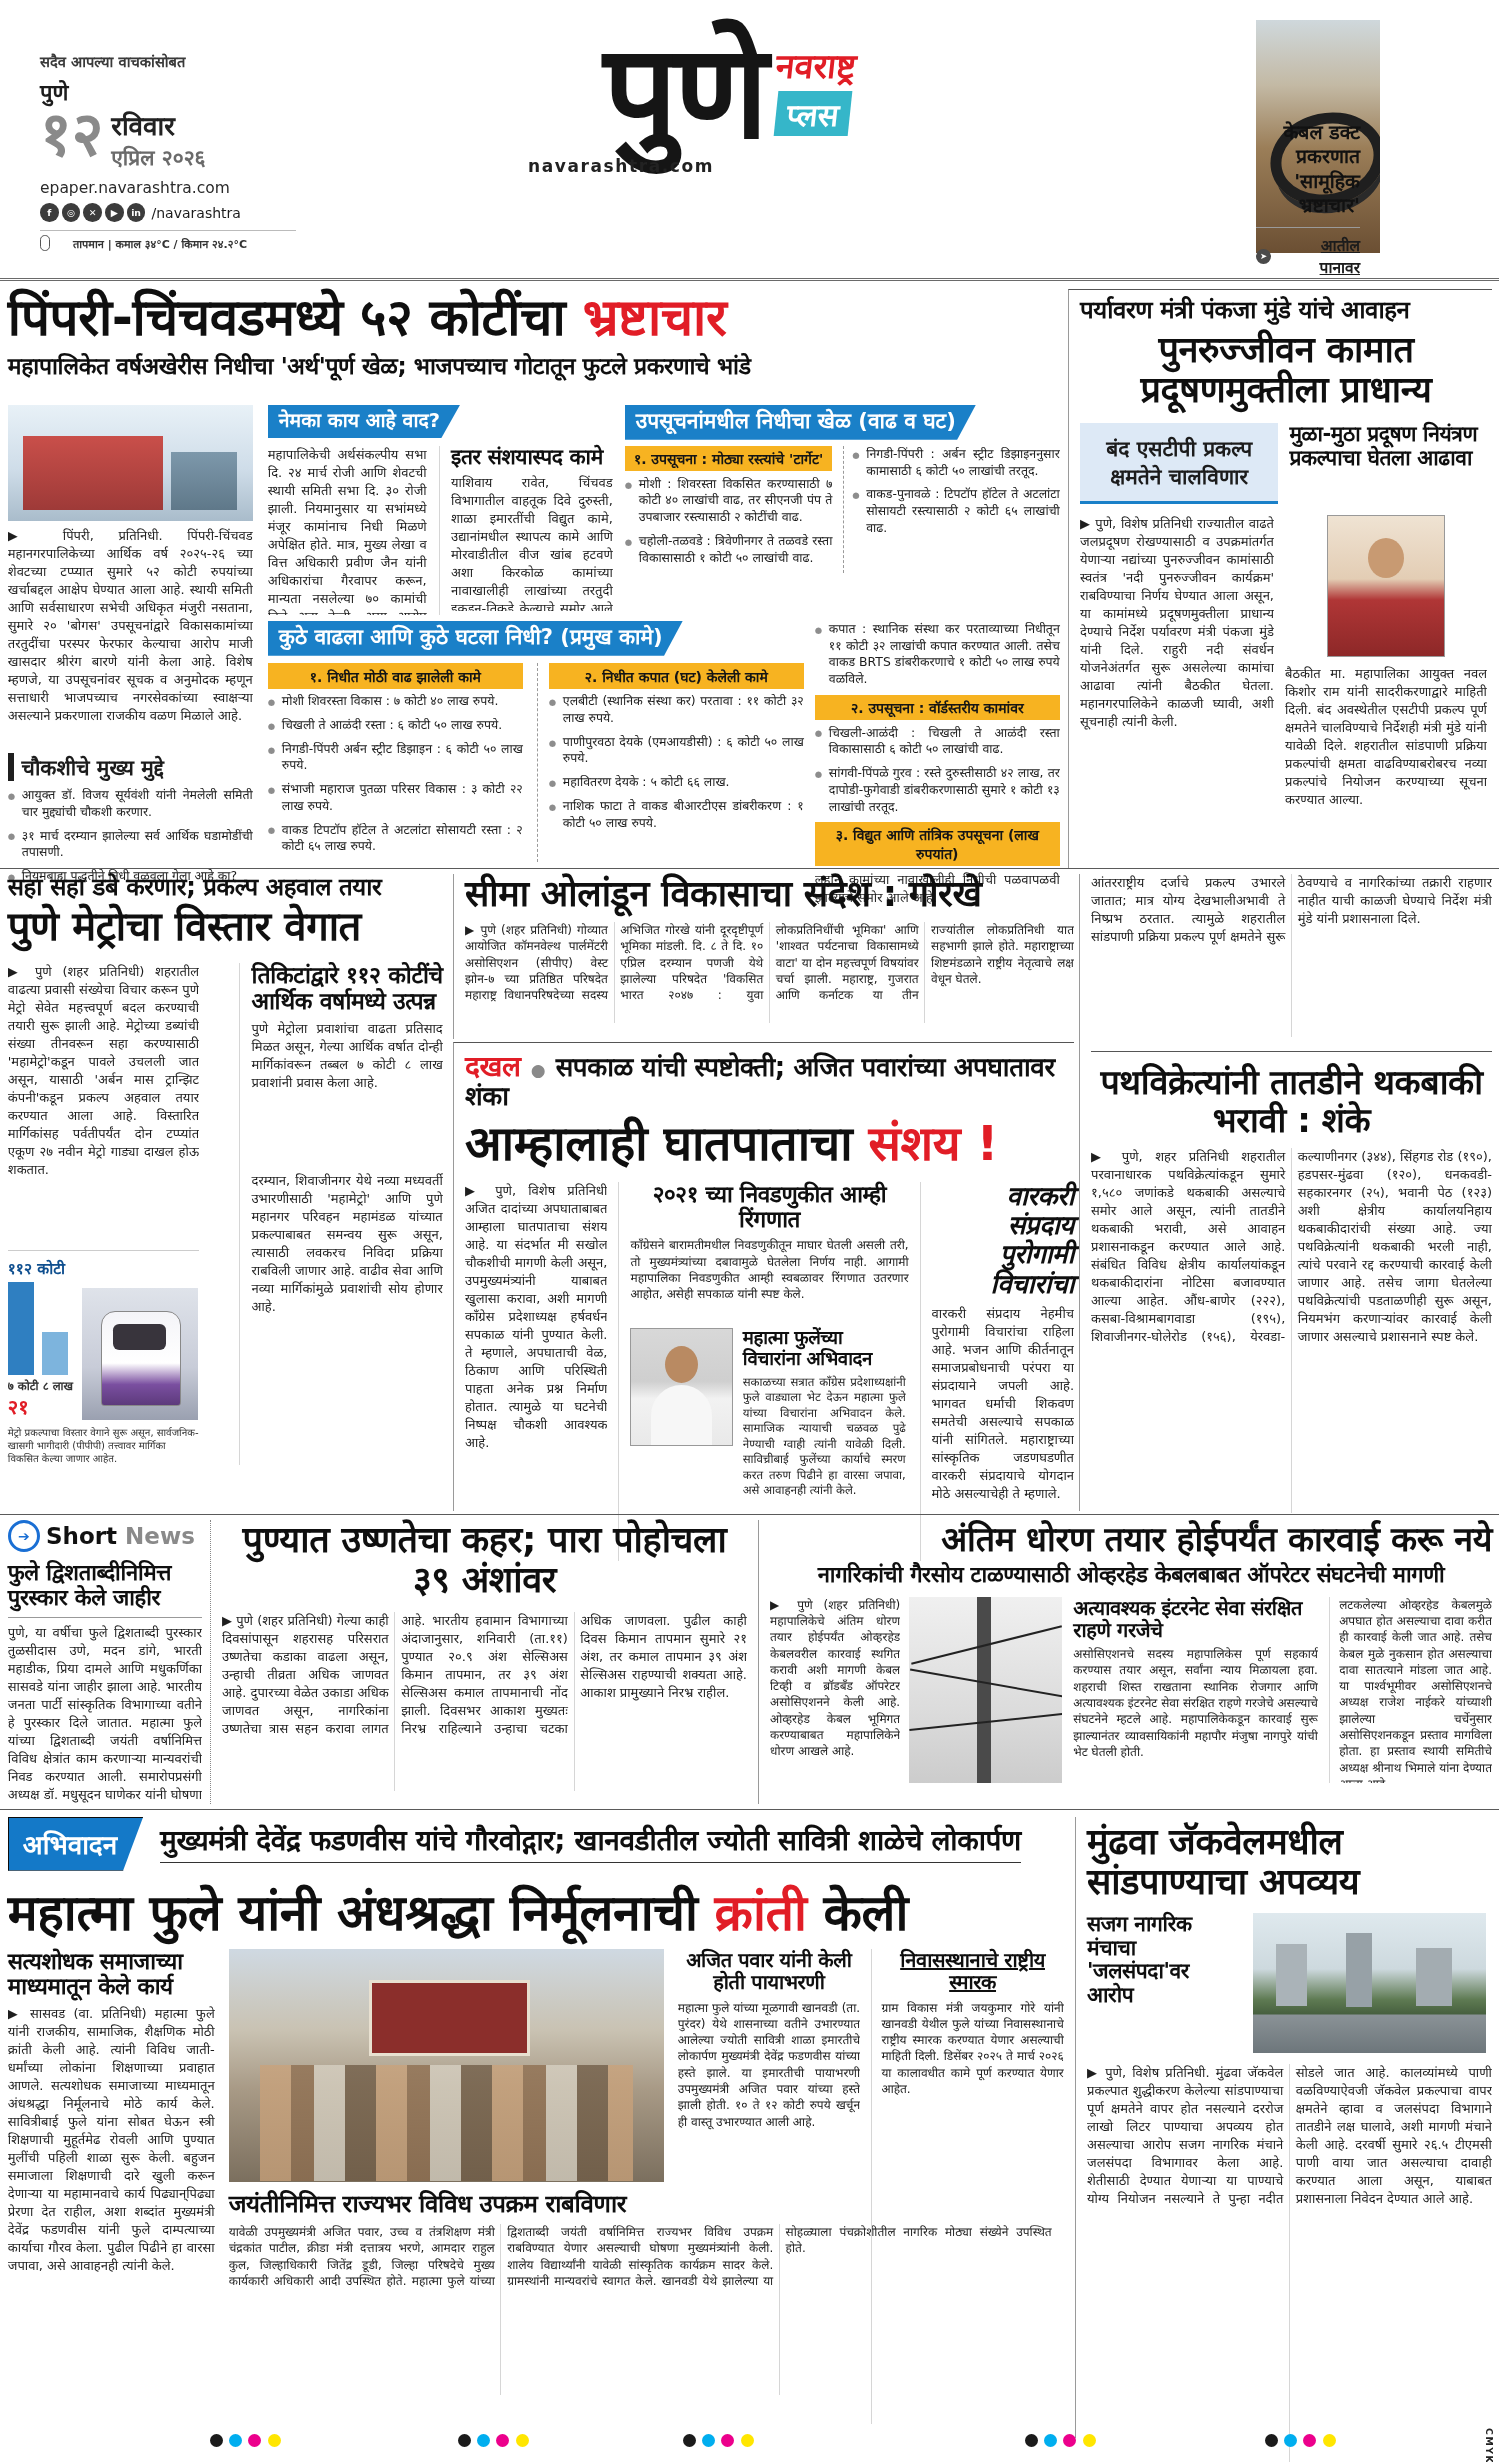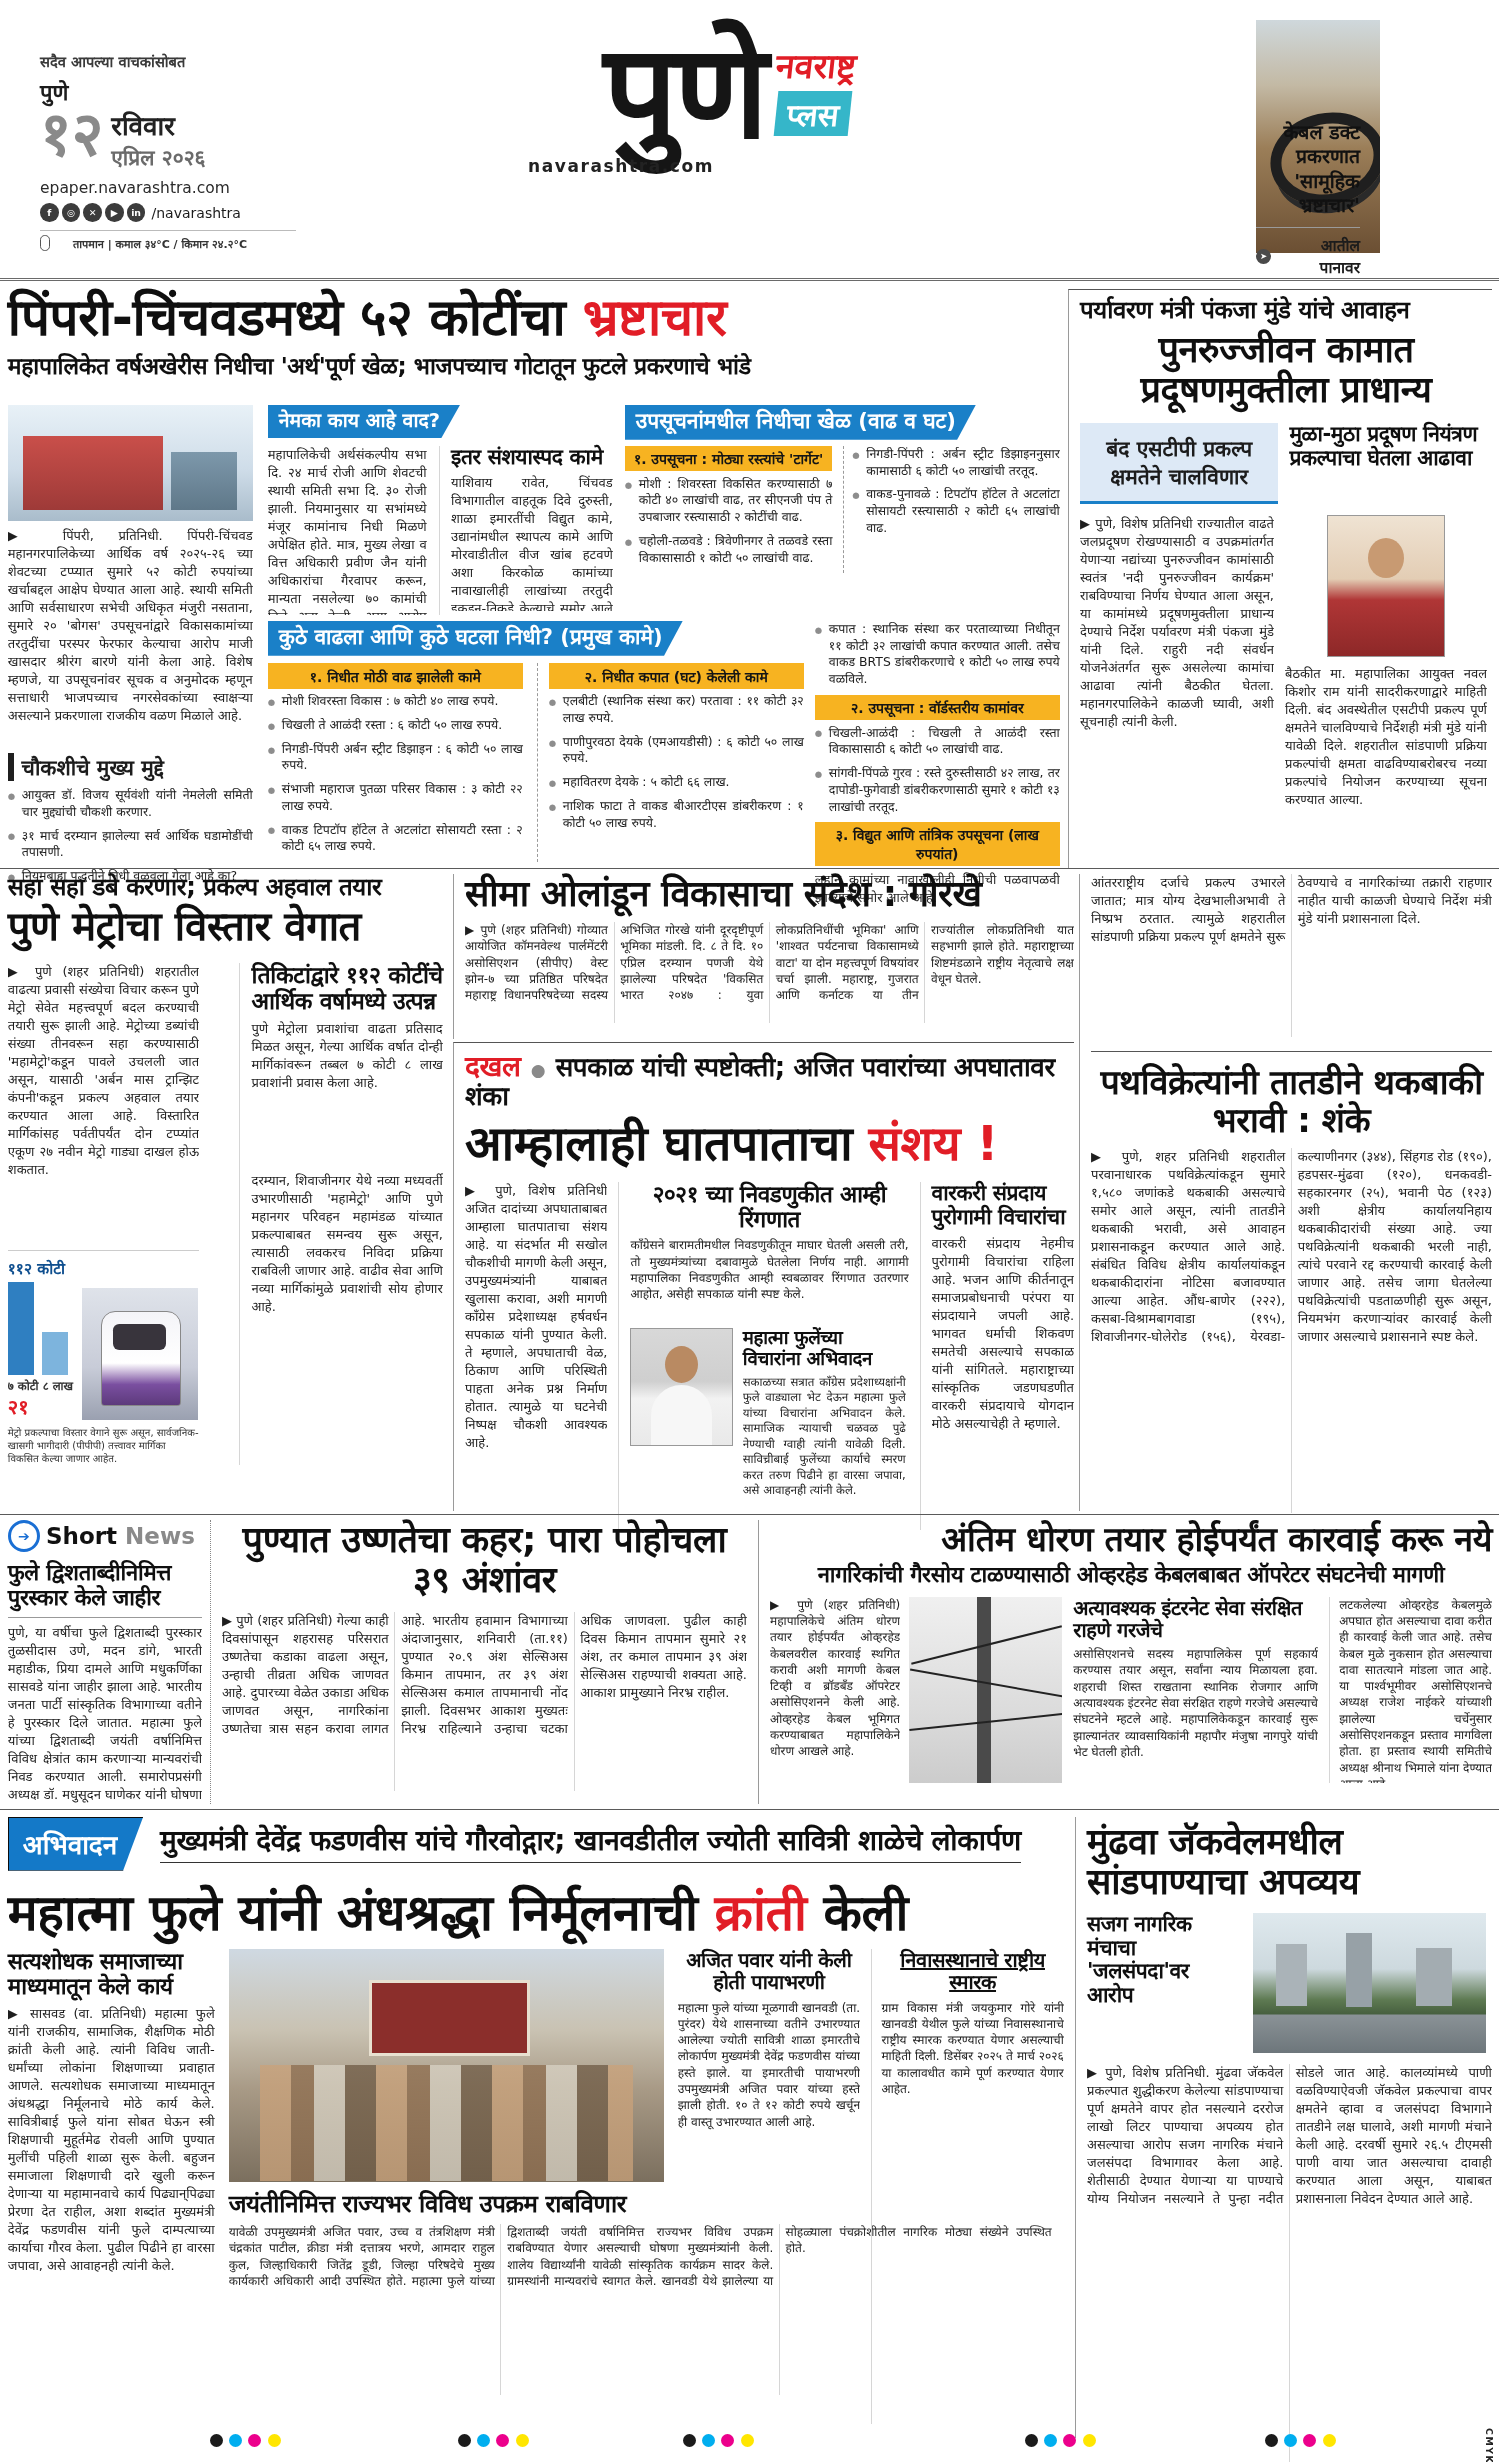--- a/index.html
+++ b/index.html
@@ -73,21 +73,21 @@
 
   <div class="abs" style="left:1256px;top:20px;width:236px;height:245px;">
     <div class="photo abs" style="right:0;top:0;width:124px;height:233px;background:linear-gradient(180deg,#cfd8dc 0%,#c3b9a4 28%,#9b7e58 55%,#6b4f33 100%);">
       <div class="abs" style="left:14px;top:93px;width:93px;height:70px;border-radius:50%;border:11px solid #1f1f1f;transform:rotate(-12deg);box-shadow:0 11px 0 -3.1px #2a2a2a;"></div>
     </div>
     <div class="abs" style="left:0;top:101px;width:104px;text-align:right;">
       <div style="font-size:19.4px;font-weight:800;line-height:1.25;color:#111;">केबल डक्ट प्रकरणात 'सामूहिक भ्रष्टाचार'</div>
       <div class="thinrule" style="margin:9.3px 0 6.2px 0;"></div>
       <div style="display:flex;align-items:center;justify-content:flex-end;">
         <span style="display:inline-flex;width:15.5px;height:15.5px;border-radius:50%;background:#4a4a4a;color:#fff;align-items:center;justify-content:center;font-size:8.5px;margin-right:4.7px;">➤</span>
-        <span style="font-size:15.5px;font-weight:800;">आतील पानावर</span>
+        <span style="font-size:15.5px;font-weight:800;text-decoration:underline;">आतील पानावर</span>
       </div>
     </div>
   </div>
   <div class="abs" style="left:0;top:278px;width:100%;border-top:3.1px double #6a6a6a;"></div>
 </div>
 
 <div class="abs" style="left:7.8px;top:289px;width:1053px;height:579px;">
   <div class="hl" style="font-size:51px;white-space:nowrap;">
     <span>पिंपरी-चिंचवडमध्ये ५२ कोटींचा </span><span class="red">भ्रष्टाचार</span>
   </div>
@@ -241,21 +241,21 @@
           <div class="abs" style="left:34px;top:17px;width:33px;height:37px;border-radius:50%;background:#b98a62;"></div>
           <div class="abs" style="left:20px;top:56px;width:61px;height:61px;border-radius:31px 31px 0 0;background:#f7f7f7;"></div>
         </div>
         <div style="width:163px;margin-left:9.3px;">
           <div class="hl" style="font-size:18.6px;">महात्मा फुलेंच्या विचारांना अभिवादन</div>
           <div class="bt" style="margin-top:4.7px;height:155px;font-size:11.6px;line-height:15.5px;">सकाळच्या सत्रात काँग्रेस प्रदेशाध्यक्षांनी फुले वाड्याला भेट देऊन महात्मा फुले यांच्या विचारांना अभिवादन केले. सामाजिक न्यायाची चळवळ पुढे नेण्याची ग्वाही त्यांनी यावेळी दिली. साविच्रीबाई फुलेंच्या कार्याचे स्मरण करत तरुण पिढीने हा वारसा जपावा, असे आवाहनही त्यांनी केले.</div>
         </div>
       </div>
     </div>
     <div style="width:147px;">
-      <div class="hl" style="font-size:21px;text-align:left;">वारकरी संप्रदाय पुरोगामी विचारांचा</div>
+      <div class="hl" style="font-size:26px;text-align:right;font-style:italic;">वारकरी संप्रदाय पुरोगामी विचारांचा</div>
       <div class="bt" style="margin-top:6.2px;height:256px;">वारकरी संप्रदाय नेहमीच पुरोगामी विचारांचा राहिला आहे. भजन आणि कीर्तनातून समाजप्रबोधनाची परंपरा या संप्रदायाने जपली आहे. भागवत धर्माची शिकवण समतेची असल्याचे सपकाळ यांनी सांगितले. महाराष्ट्राच्या सांस्कृतिक जडणघडणीत वारकरी संप्रदायाचे योगदान मोठे असल्याचेही ते म्हणाले.</div>
     </div>
   </div>
 </div>
 
 <div class="abs vline" style="left:1079px;top:874px;width:413px;height:637px;padding-left:11px;box-sizing:border-box;">
   <div class="bt cols2" style="height:163px;">आंतरराष्ट्रीय दर्जाचे प्रकल्प उभारले जातात; मात्र योग्य देखभालीअभावी ते निष्प्रभ ठरतात. त्यामुळे शहरातील सांडपाणी प्रक्रिया प्रकल्प पूर्ण क्षमतेने सुरू ठेवण्याचे व नागरिकांच्या तक्रारी राहणार नाहीत याची काळजी घेण्याचे निर्देश मंत्री मुंडे यांनी प्रशासनाला दिले.</div>
   <div class="hl" style="font-size:34px;text-align:center;margin-top:14px;border-top:1.6px solid #555;padding-top:11px;">पथविक्रेत्यांनी तातडीने थकबाकी भरावी : शंके</div>
   <div class="bt cols2" style="margin-top:9.3px;height:365px;">▶ पुणे, शहर प्रतिनिधी शहरातील परवानाधारक पथविक्रेत्यांकडून सुमारे १,५८० जणांकडे थकबाकी असल्याचे समोर आले असून, त्यांनी तातडीने थकबाकी भरावी, असे आवाहन प्रशासनाकडून करण्यात आले आहे. संबंधित विविध क्षेत्रीय कार्यालयांकडून थकबाकीदारांना नोटिसा बजावण्यात आल्या आहेत. औंध-बाणेर (२२२), कसबा-विश्रामबागवाडा (१९५), शिवाजीनगर-घोलेरोड (१५६), येरवडा-कल्याणीनगर (३४४), सिंहगड रोड (१९०), हडपसर-मुंढवा (१२०), धनकवडी-सहकारनगर (२५), भवानी पेठ (१२३) अशी क्षेत्रीय कार्यालयनिहाय थकबाकीदारांची संख्या आहे. ज्या पथविक्रेत्यांनी थकबाकी भरली नाही, त्यांचे परवाने रद्द करण्याची कारवाई केली जाणार आहे. तसेच जागा घेतलेल्या पथविक्रेत्यांची पडताळणीही सुरू असून, नियमभंग करणाऱ्यांवर कारवाई केली जाणार असल्याचे प्रशासनाने स्पष्ट केले.</div>
 </div>

